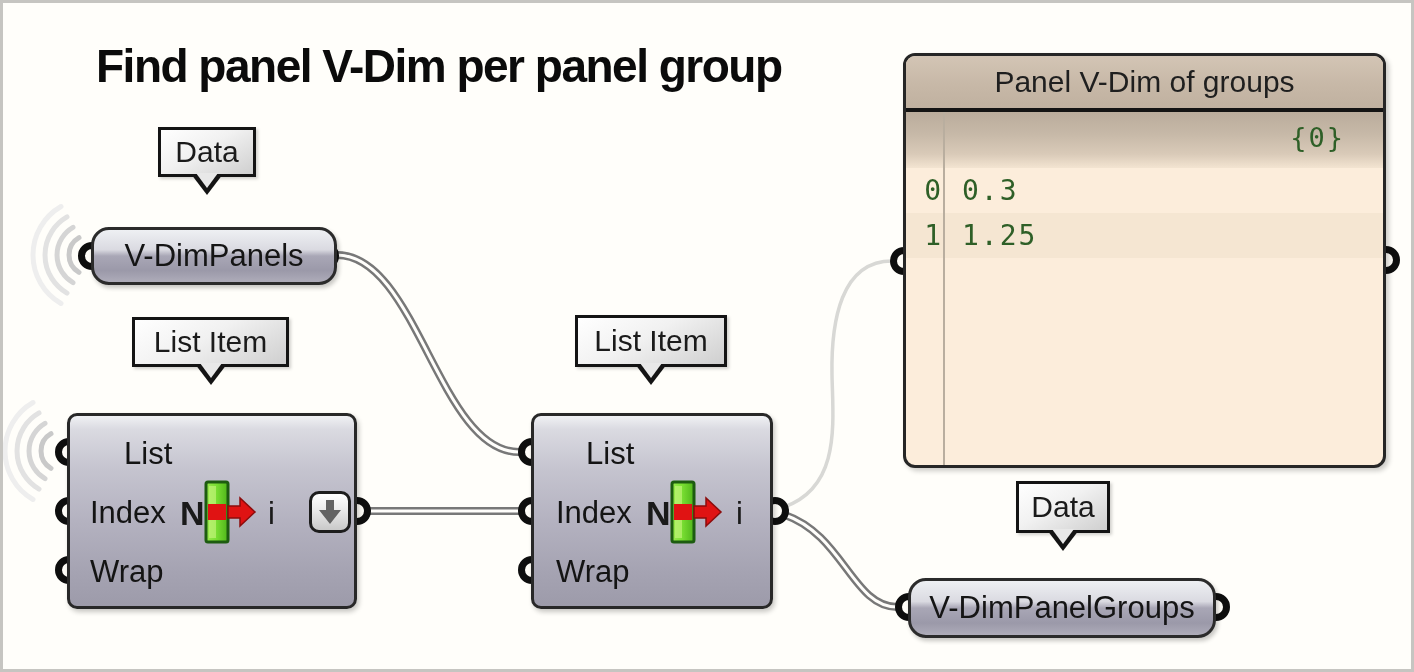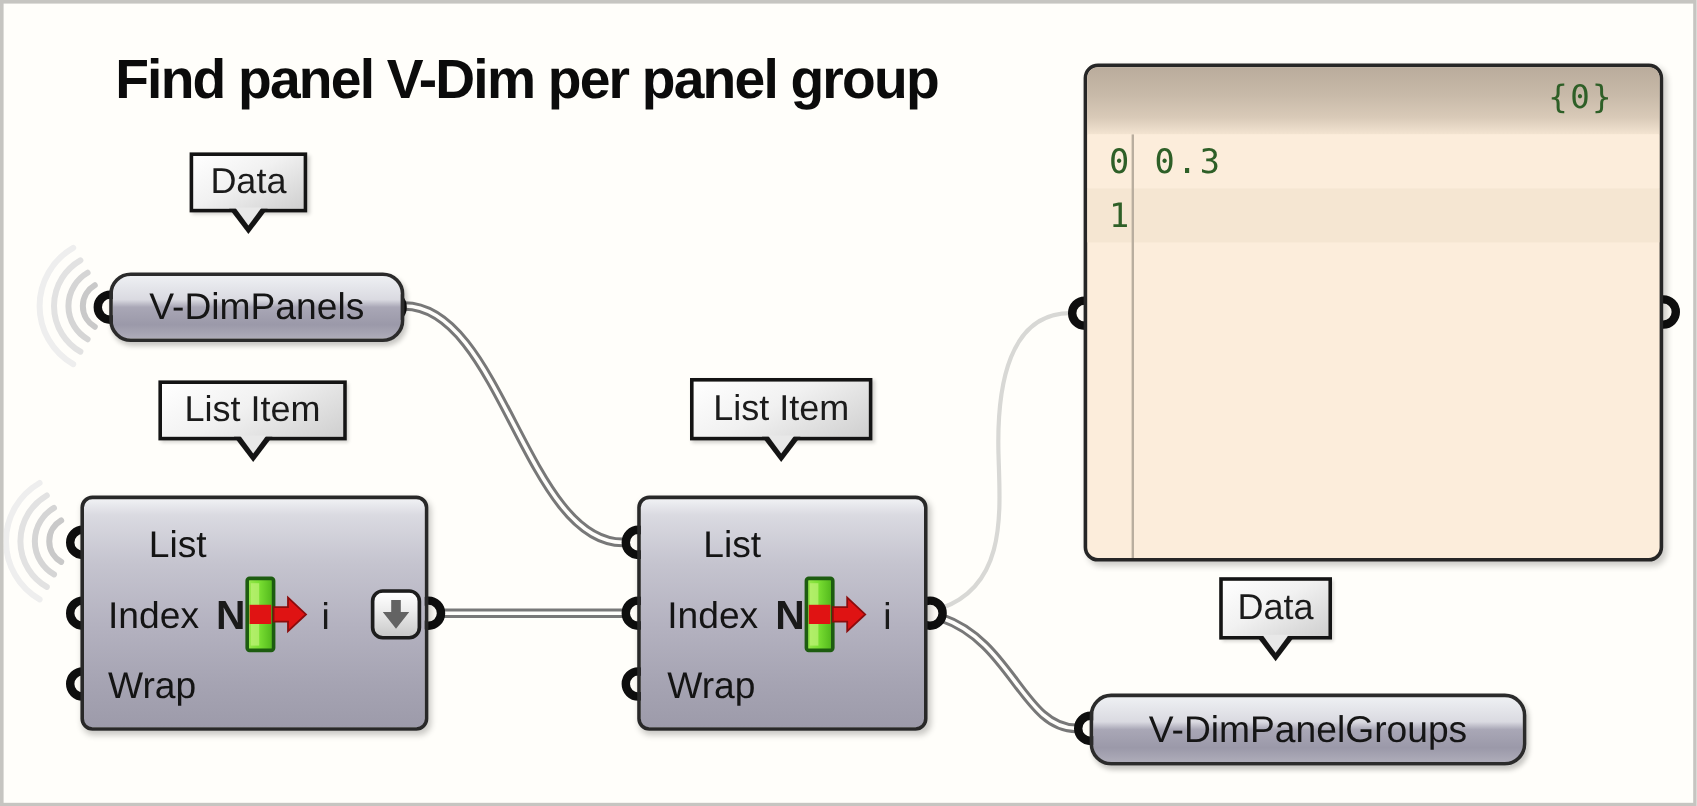--- a/index.html
+++ b/index.html
@@ -193,30 +193,32 @@
     <svg class="icon-svg" style="left:136px;top:62px" width="54" height="68" viewBox="0 0 54 68">
       <rect x="2" y="4" width="22" height="60" rx="2" fill="url(#g1)" stroke="#1d5c10" stroke-width="3"></rect>
       <rect x="5" y="8" width="7" height="52" fill="#c4f57d" opacity="0.65"></rect>
       <rect x="4" y="26" width="18" height="16" fill="#e01313"></rect>
       <path d="M24 28 h12 v-8 L51 34 L36 48 v-8 h-12 z" fill="#df1313" stroke="#8c0c0c" stroke-width="1.5"></path>
     </svg>
     <span class="i-label" style="left:202px;top:80px">i</span>
   </div>
 
   <div class="panel" style="left:900px;top:50px;width:483px;height:415px;background:#fceddb">
+    <div class="panel-header">Panel V-Dim of groups</div>
     <div class="panel-path" style="color:#2e5f27">
       <span>{0}</span>
     </div>
     <div class="panel-row" style="background:#fceddb;color:#2e5f27">
       <span class="idx">0</span>
       <span class="val">0.3</span>
     </div>
     <div class="panel-row" style="background:#f5e6d2;color:#2e5f27">
       <span class="idx">1</span>
+      <span class="val">1.25</span>
     </div>
     <div class="panel-vline"></div>
   </div>
 
-  <div class="capsule" style="left:905px;top:575px;width:364px;height:60px">
+  <div class="capsule" style="left:905px;top:575px;width:308px;height:60px">
     <span>V-DimPanelGroups</span>
   </div>
 
 </div>
 
 </body></html>

